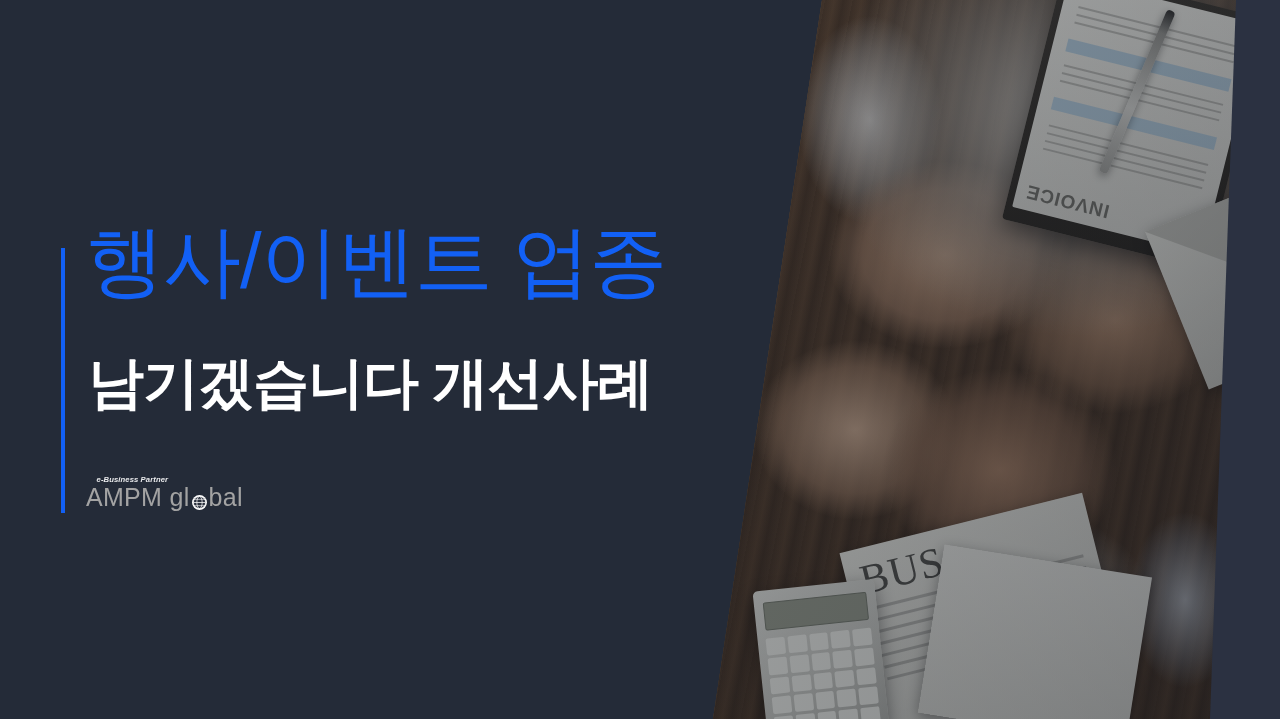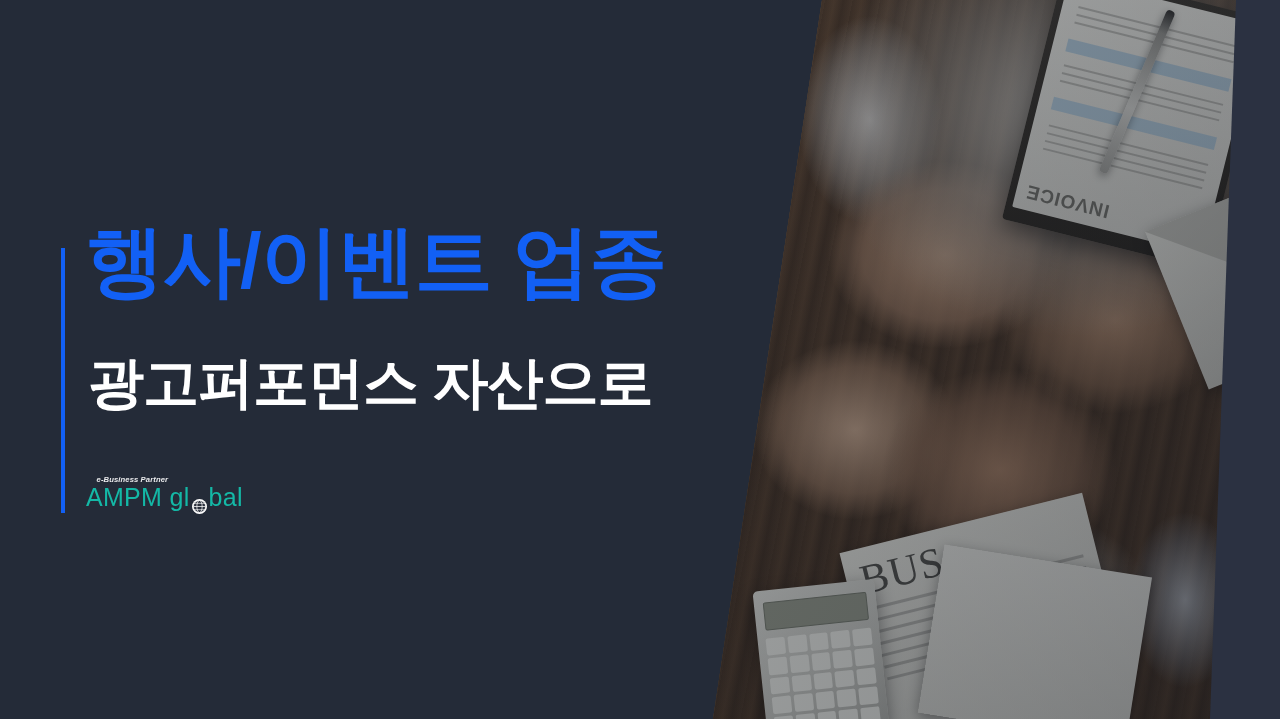--- a/index.html
+++ b/index.html
@@ -229,21 +229,21 @@
     left: 61px; top: 248px;
     width: 4px; height: 265px;
     background: #1260f5;
   }
 
   .title-main {
     position: absolute;
     left: 86px; top: 222px;
     font-size: 78px;
     line-height: 1.0;
-    font-weight: bold;
+    font-weight: normal;
     letter-spacing: -1px;
     color: #1260f5;
     white-space: nowrap;
   }
 
   .title-sub {
     position: absolute;
     left: 88px; top: 355px;
     font-size: 56px;
     line-height: 1.0;
@@ -282,25 +282,25 @@
     letter-spacing: 0.1px;
     color: #e9eaec;
     font-style: italic;
     margin-left: 12px;
     margin-bottom: 1px;
     display: block;
     transform: scaleX(1.02);
   }
   .logo .wordmark {
     display: flex;
-    align-items: flex-end;
+    align-items: center;
     font-size: 25px;
     font-weight: normal;
     letter-spacing: 0.3px;
-    color: #14b8a6;
+    color: #a3a3a3;
     line-height: 1;
   }
   .logo .wordmark .globe {
     display: inline-block;
     width: 17px; height: 17px;
     margin: 0 1px;
     position: relative;
     top: 1px;
   }
 
@@ -390,21 +390,21 @@
   </div>
 
   <div class="right-wedge"></div>
 
   <div class="panel">
 
     <div class="accent-bar"></div>
 
     <div class="title-main">행사/이벤트 업종</div>
 
-    <div class="title-sub">광고퍼포먼스 자산으로</div>
+    <div class="title-sub">남기겠습니다 개선사례</div>
 
 
     <div class="brandline">
 
       <div class="logo">
         <span class="eb">e-Business Partner</span>
         <span class="wordmark">
           <span>AMPM gl</span>
           <span class="globe">
             <svg viewBox="0 0 32 32" width="17" height="17" aria-hidden="true">

